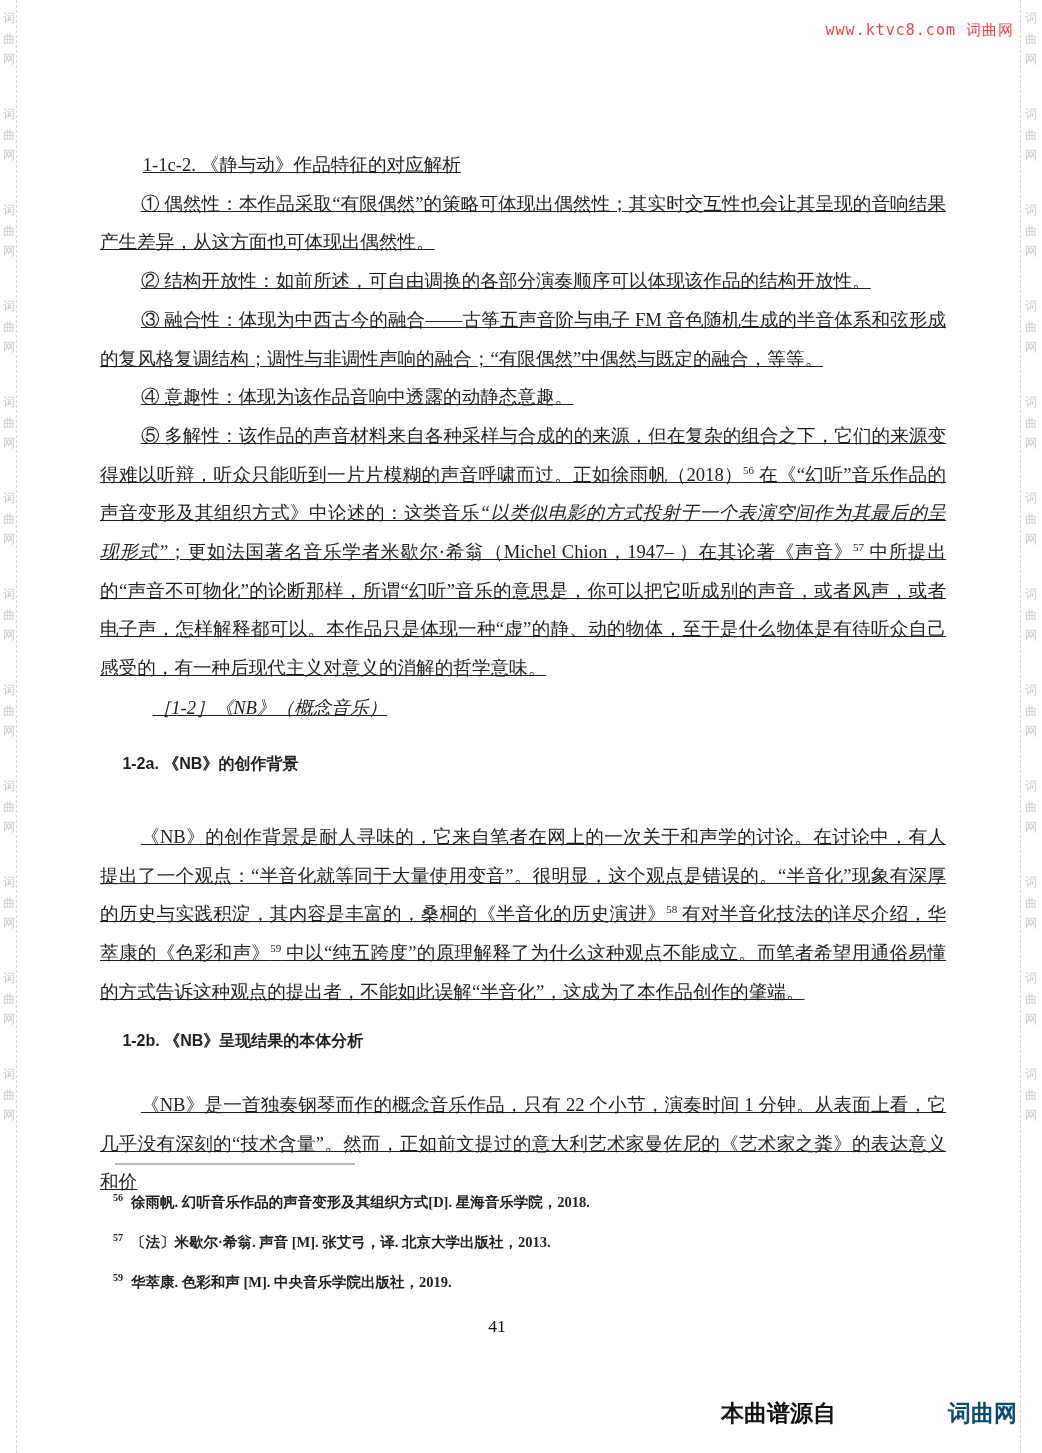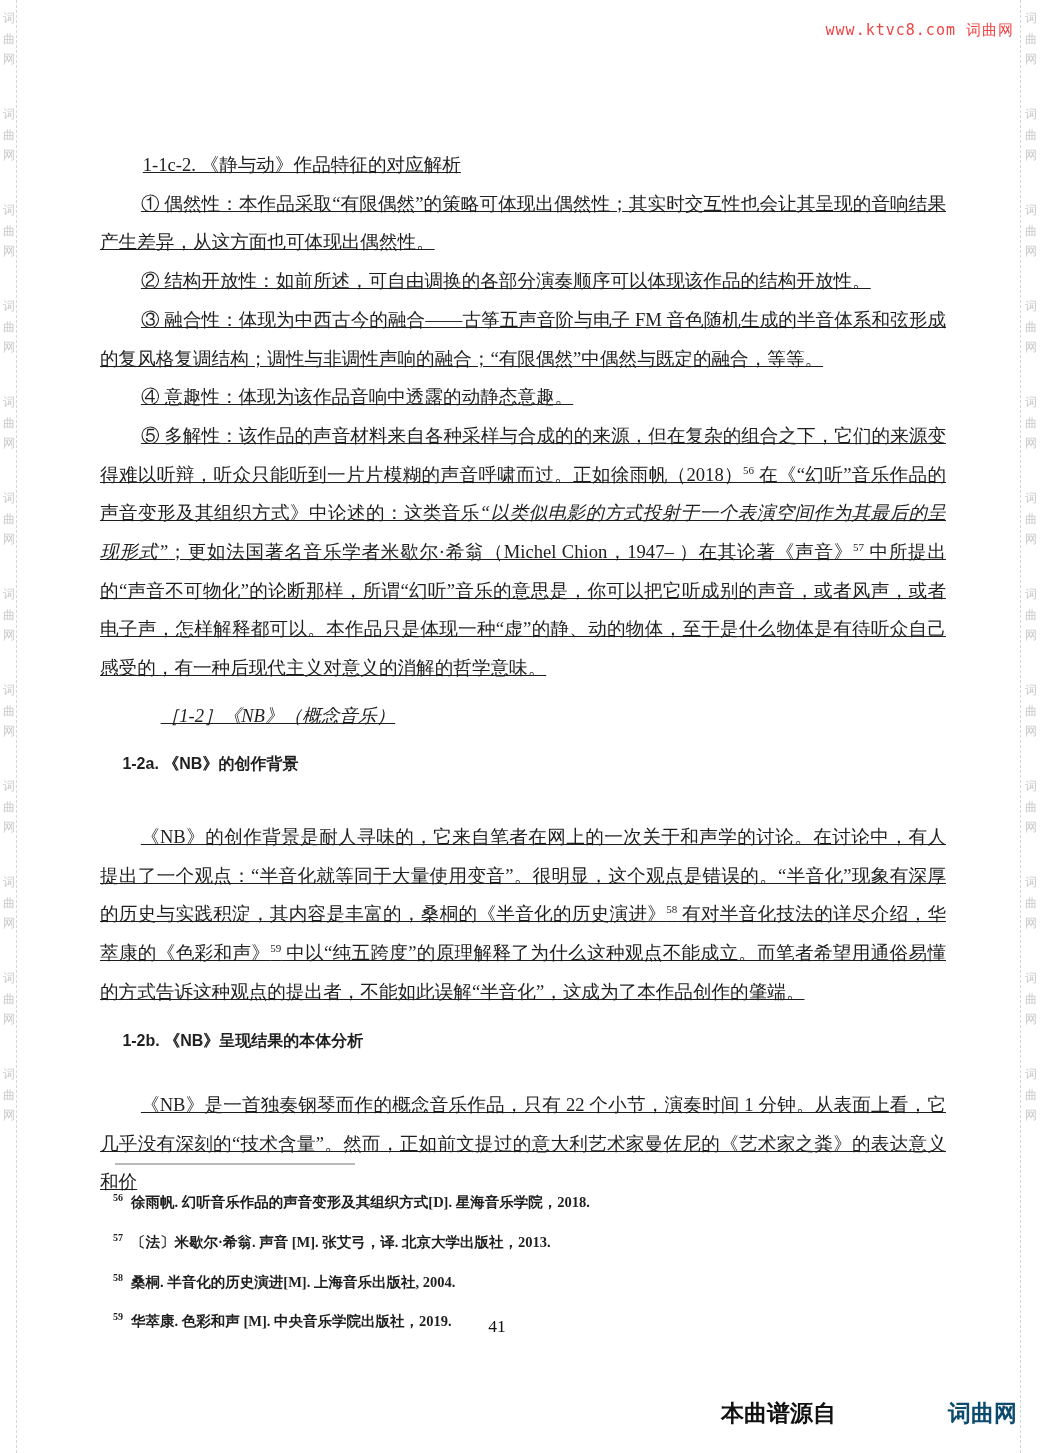--- a/index.html
+++ b/index.html
@@ -38,21 +38,21 @@
   
   .col{position:absolute;left:100px;width:846px;}
   .body-text{
     font-size:18.6px;line-height:38.7px;
     text-align:justify;
     text-decoration:underline;
   }
   .para{margin:0;text-indent:2.2em;}
   .s1-heading{margin:0;text-indent:2.3em;}
   .kaiti{font-style:italic;}
-  .title-line{margin:16px;text-indent:2.4em;font-style:italic;}
+  .title-line{margin:8px;text-indent:2.4em;font-style:italic;}
   .bold-heading{
     margin:0;text-indent:1.4em;
     font-family:"Liberation Sans","DejaVu Sans",sans-serif;
     font-weight:bold;font-size:16px;line-height:38.7px;
   }
   sup.fn-ref{font-size:11px;vertical-align:super;line-height:0;}
   
   .fn-separator{
     position:absolute;left:115px;top:1163px;width:240px;height:0;
     border-top:2px solid #b9b9b9;
@@ -115,21 +115,20 @@
   </div>
 
   <div class="col body-text" style="top:1086px;">
     <p class="para">《NB》是一首独奏钢琴而作的概念音乐作品，只有 22 个小节，演奏时间 1 分钟。从表面上看，它几乎没有深刻的“技术含量”。然而，正如前文提过的意大利艺术家曼佐尼的《艺术家之粪》的表达意义和价</p>
   </div>
 
   <div class="fn-separator"></div>
   <div class="footnotes">
     <div class="fn-row"><sup>56</sup><span>徐雨帆. 幻听音乐作品的声音变形及其组织方式[D]. 星海音乐学院，2018.</span></div>
     <div class="fn-row"><sup>57</sup><span>〔法〕米歇尔·希翁. 声音 [M]. 张艾弓，译. 北京大学出版社，2013.</span></div>
-    <div class="fn-row"><sup>58</sup><span>桑桐. 半音化的历史演进[M]. 上海音乐出版社, 2004.</span></div>
     <div class="fn-row"><sup>59</sup><span>华萃康. 色彩和声 [M]. 中央音乐学院出版社，2019.</span></div>
   </div>
 
   <div class="page-number">41</div>
 
   <div class="footer-source">
     <span class="prefix">本曲谱源自</span>
     <span class="site">词曲网</span>
   </div>
 

